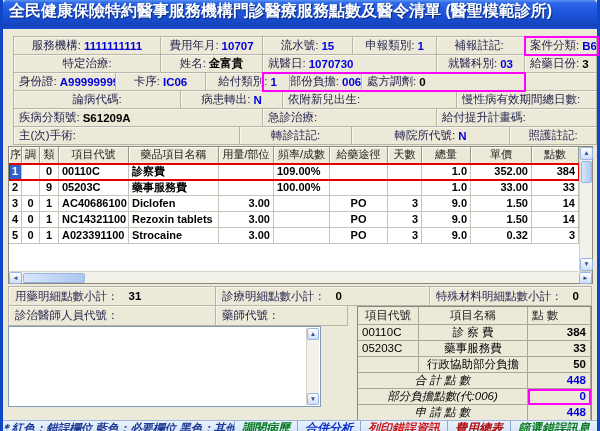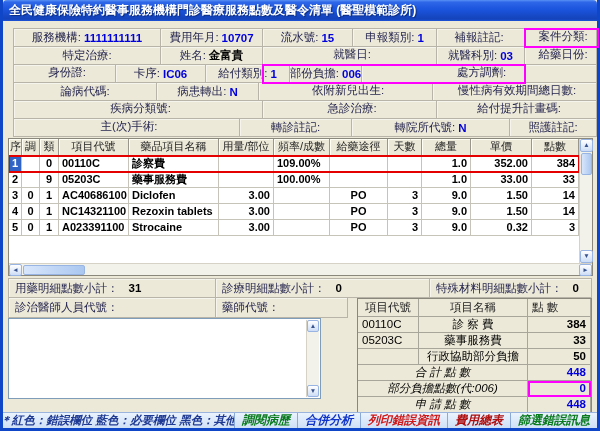--- a/index.html
+++ b/index.html
@@ -1,28 +1,28 @@
 <!DOCTYPE html>
 <html><head>
 <meta charset="utf-8">
 <style>
   * { margin:0; padding:0; box-sizing:border-box; }
   html,body { width:600px; height:431px; font-family:"Liberation Sans",sans-serif; }
   .window { width:600px; height:431px; border:3px solid #0f46c8; border-top:none; background:#ece9d8; position:relative; }
-  .titlebar { height:21px; background:linear-gradient(180deg,#5a92f5 0%,#2e67e8 10%,#1b54dd 45%,#1443bb 90%,#1c52d8 100%);
-    color:#fff; font-weight:700; font-size:12px; line-height:21px; padding-left:6px;
+  .titlebar { height:29px; background:linear-gradient(180deg,#5a92f5 0%,#2e67e8 10%,#1b54dd 45%,#1443bb 90%,#1c52d8 100%);
+    color:#fff; font-weight:700; font-size:16px; line-height:21px; padding-left:6px;
     text-shadow:1px 1px 1px #0a2a7a; white-space:nowrap; overflow:hidden; border-radius:4px 4px 0 0; }
   .content { position:relative; width:594px; height:407px; background:#ece9d8; }
 
   
   .info { position:absolute; left:10px; top:7px; width:584px; border-top:1px solid #b8b5a8; border-left:1px solid #b8b5a8; background:#ece9d8; }
   .irow { display:flex; height:18px; }
   .icell { border-right:1px solid #b8b5a8; border-bottom:1px solid #b8b5a8; display:flex; align-items:center; justify-content:center;
     gap:3px; font-size:11.5px; white-space:nowrap; overflow:hidden; box-shadow:inset 1px 1px 0 rgba(255,255,255,.55); }
-  .icell.al { justify-content:flex-start; padding-left:5px;flex-direction:column; }
+  .icell.al { justify-content:flex-start; padding-left:5px; }
   .ilab { color:#26264f; }
   .bv { color:#0000dd; font-weight:700; }
   .kv { color:#000; font-weight:700; }
   .pinkbox { position:absolute; border:2px solid #ff00ff; pointer-events:none; z-index:5; }
 
   
   .otable { position:absolute; left:5px; top:117px; width:585px; height:138px; background:#fff; border:1px solid #8a877c; }
   .ogrid { position:absolute; left:0; top:0; right:13px; bottom:12px; overflow:hidden; background:#fff; }
   .orow { display:flex; height:16px; position:relative; }
   .orow.oh { height:17px; }
@@ -151,21 +151,21 @@
         <div class="icell" style="width:72px">
             <span class="ilab">部份負擔:</span>
             <span class="bv">006</span>
           </div>
         <div class="icell al" style="flex:1">
             <span class="ilab">處方調劑:</span>
             <span class="kv">0</span>
           </div>
       </div>
       <div class="irow">
-        <div class="icell" style="width:143px">
+        <div class="icell" style="width:167px">
             <span class="ilab">論病代碼:</span>
           </div>
         <div class="icell" style="width:102px">
             <span class="ilab">病患轉出:</span>
             <span class="bv">N</span>
           </div>
         <div class="icell al" style="width:174px">
             <span class="ilab">依附新兒出生:</span>
           </div>
         <div class="icell al" style="flex:1">

